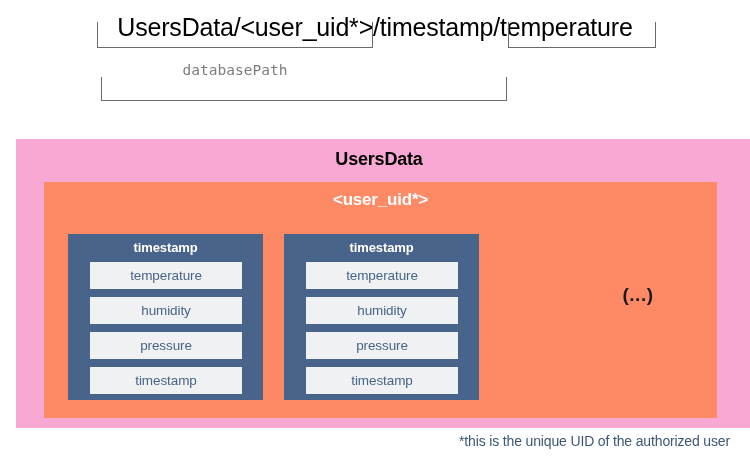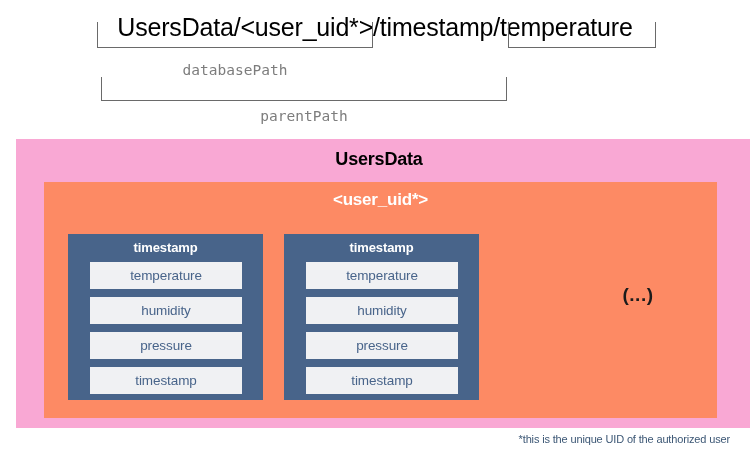--- a/index.html
+++ b/index.html
@@ -145,41 +145,40 @@
     color: #1b1b1b;
     letter-spacing: 0.5px;
   }
 
   
   #footnote {
     position: absolute;
     left: 0; top: 433px;
     width: 730px;
     text-align: right;
-    font-size: 11px;
+    font-size: 14px;
     color: #3c5775;
     letter-spacing: -0.15px;
   }
 </style>
 </head>
 <body>
 
 <div id="path-area">
 
   <div id="path-string">
     <span>UsersData/</span><span>&lt;user_uid*&gt;</span><span>/timestamp/</span><span>temperature</span>
   </div>
 
   <div class="bracket" id="bracket-database"></div>
   <div class="bracket-label" id="label-database">databasePath</div>
 
   <div class="bracket" id="bracket-childnode"></div>
 
   <div class="bracket" id="bracket-parent"></div>
-  <div class="bracket-label" id="label-parent">parentPath</div>
 
 </div>
 
 <div id="panel">
 
   <div id="panel-title">UsersData</div>
 
   <div id="user-node">
 
     <div id="user-node-title">&lt;user_uid*&gt;</div>

